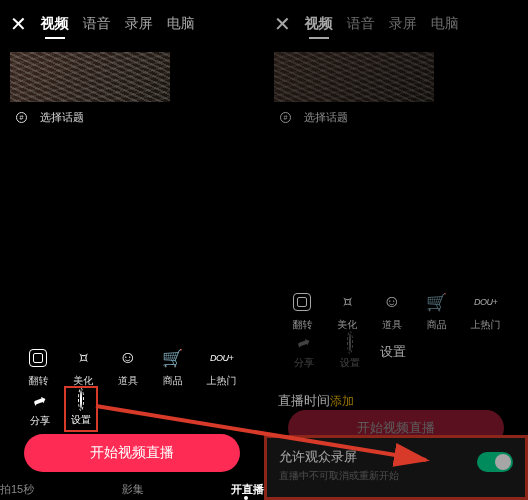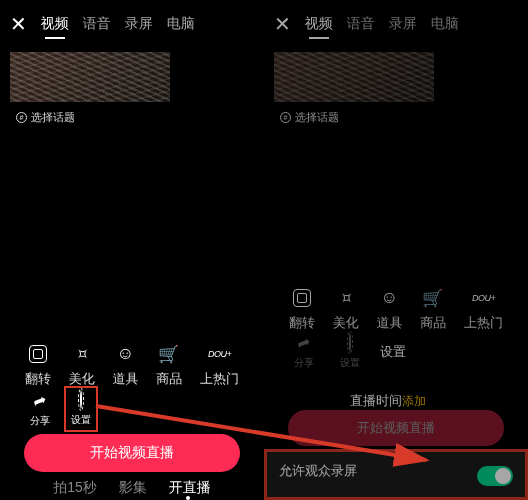--- a/index.html
+++ b/index.html
@@ -3,43 +3,43 @@
 <meta charset="utf-8">
 <style>
 *{margin:0;padding:0;box-sizing:border-box;font-family:-apple-system,sans-serif}
 body{background:#1a1a1a;width:528px;height:500px;overflow:hidden;position:relative}
 .container{display:flex;width:528px;height:500px}
 .screen{width:264px;height:500px;background:#000;position:relative;overflow:hidden}
 .screen-right{filter:brightness(0.65)}
 .top-tabs{display:flex;align-items:center;padding:12px 10px;gap:14px}
 .close-x{color:#fff;font-size:20px;font-weight:300}
 .tab{color:#a3a3a3;font-size:14px}
-.tab.active{color:#fff;font-weight:400;position:relative}
+.tab.active{color:#fff;font-weight:700;position:relative}
 .tab.active::after{content:"";position:absolute;bottom:-6px;left:15%;width:70%;height:2px;background:#fff}
 .preview{position:relative;margin:4px 10px 0 10px;width:160px;height:50px;background:linear-gradient(135deg,#3a2820,#1a1510);overflow:hidden}
 .scratch{position:absolute;inset:0;background:repeating-linear-gradient(25deg,transparent 0 3px,rgba(255,255,255,0.15) 3px 5px),repeating-linear-gradient(-15deg,transparent 0 4px,rgba(200,200,200,0.1) 4px 6px)}
-.topic{margin:8px 0 0 16px;display:flex;align-items:center;gap:4px;color:#ddd;font-size:11px}
+.topic{margin:8px 0 0 16px;display:flex;align-items:center;gap:13px;color:#ddd;font-size:11px}
 .topic-icon{width:11px;height:11px;border:1px solid #ddd;border-radius:50%;display:flex;align-items:center;justify-content:center;font-size:7px}
 .tool-grid{position:absolute;bottom:112px;left:0;right:0;display:flex;justify-content:space-around;padding:0 16px}
 .tool{display:flex;flex-direction:column;align-items:center;gap:5px;color:#fff}
 .tool-ic{width:22px;height:22px;display:flex;align-items:center;justify-content:center;font-size:17px}
-.tool-lb{font-size:13px;color:#ddd}
+.tool-lb{font-size:10px;color:#ddd}
 .row2{position:absolute;bottom:68px;left:0;display:flex;gap:8px;padding-left:24px;align-items:center}
 .mini-tool{display:flex;flex-direction:column;align-items:center;gap:4px;color:#fff;padding:4px 6px}
 .mini-ic{font-size:16px}
 .mini-lb{font-size:10px}
 .highlight-box{border:2px solid #d83a2a;padding:3px 5px}
 .start-btn{position:absolute;bottom:28px;left:24px;right:24px;background:#fe2c55;color:#fff;text-align:center;padding:10px 0;border-radius:22px;font-size:14px;font-weight:500}
-.bottom-tabs{position:absolute;bottom:3px;left:0;right:0;display:flex;justify-content:center;gap:22px;font-size:14px}
+.bottom-tabs{position:absolute;bottom:3px;left:0;right:0;display:flex;justify-content:space-between;gap:22px;font-size:11px}
 .btab{color:#888}
-.btab.active{color:#fff;font-weight:400;position:relative}
+.btab.active{color:#fff;font-weight:700;position:relative}
 .btab.active::after{content:"";position:absolute;bottom:-3px;left:40%;width:4px;height:4px;background:#fff;border-radius:50%}
 .row2-r{position:absolute;bottom:126px;left:0;display:flex;gap:14px;padding-left:24px;align-items:center}
 .settings-label{color:#fff;font-size:13px}
-.time-row{position:absolute;bottom:90px;left:0;right:16px;display:flex;justify-content:center;align-items:center;padding:0 14px;color:#fff;font-size:13px}
+.time-row{position:absolute;bottom:90px;left:0;right:16px;display:flex;justify-content:flex-start;align-items:center;padding:0 14px;color:#fff;font-size:13px}
 .add{color:#eab308;font-size:12px}
 .start-btn-r{position:absolute;bottom:54px;left:24px;right:24px;background:#fe2c55;color:#fff;text-align:center;padding:9px 0;border-radius:20px;font-size:13px;opacity:0.55}
 .setting-panel{position:absolute;bottom:0;left:0;right:0;background:#1c1c1c;padding:10px 12px 14px 12px;border:3px solid #d83a2a}
 .sp-title{color:#fff;font-size:13px;margin-bottom:3px}
 .sp-sub{color:#777;font-size:10px}
 .toggle{position:absolute;right:12px;top:14px;width:36px;height:20px;background:#00d68f;border-radius:10px}
 .toggle::after{content:"";position:absolute;right:2px;top:2px;width:16px;height:16px;background:#fff;border-radius:50%}
 .arrow{position:absolute;z-index:10;pointer-events:none}
 .arrow svg{overflow:visible}
 .flip-ic{width:18px;height:18px;border:1.5px solid #fff;border-radius:4px;position:relative}
@@ -174,20 +174,21 @@
 
     <div class="time-row">
       <span>直播时间</span>
       <span class="add">添加</span>
     </div>
 
     <div class="start-btn-r">开始视频直播</div>
 
     <div class="setting-panel">
       <div class="sp-title">允许观众录屏</div>
+      <div class="sp-sub">直播中不可取消或重新开始</div>
       <div class="toggle"></div>
     </div>
   </div>
 </div>
 
 <div class="arrow" style="left:96px;top:398px">
   <svg width="360" height="90">
     <defs>
         <marker id="ah" markerWidth="10" markerHeight="10" refX="8" refY="3" orient="auto">
           <path d="M0,0 L9,3 L0,6 Z" fill="#d83a2a"></path>

